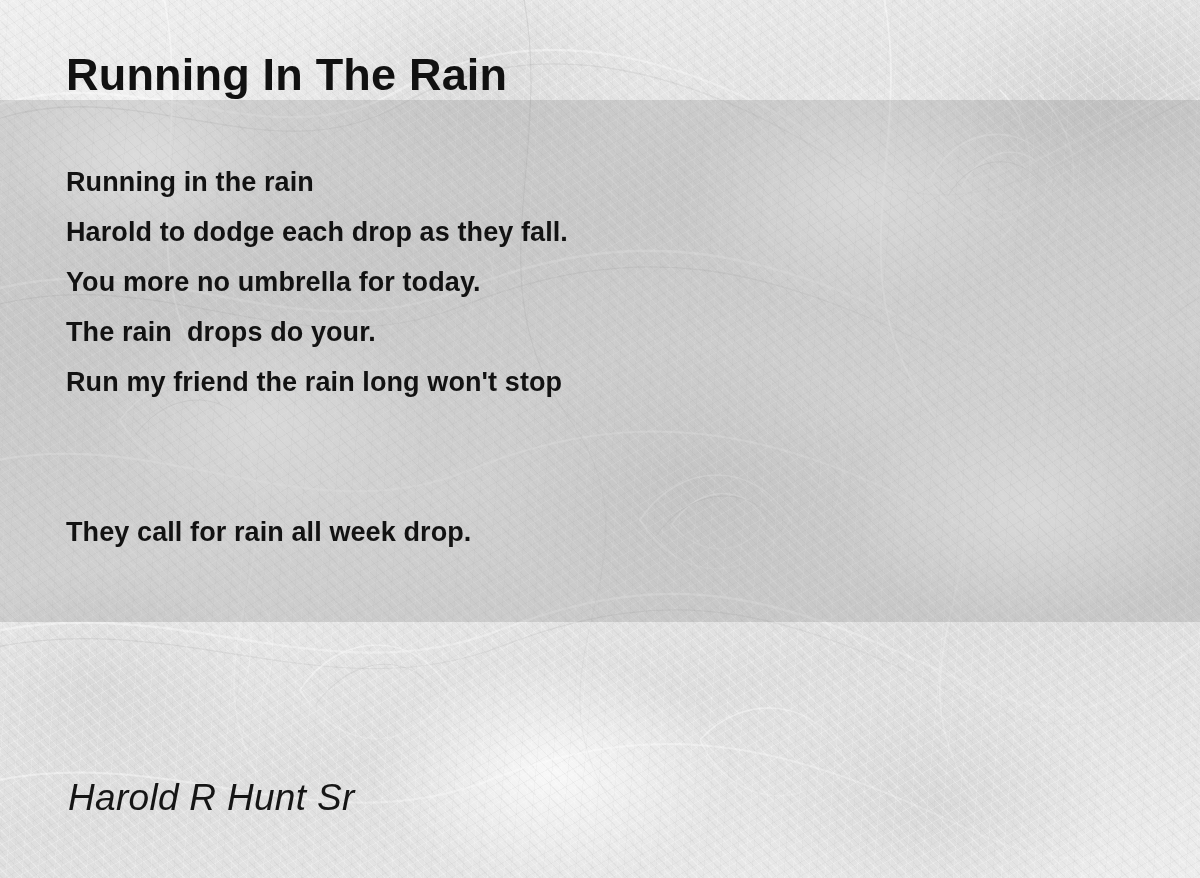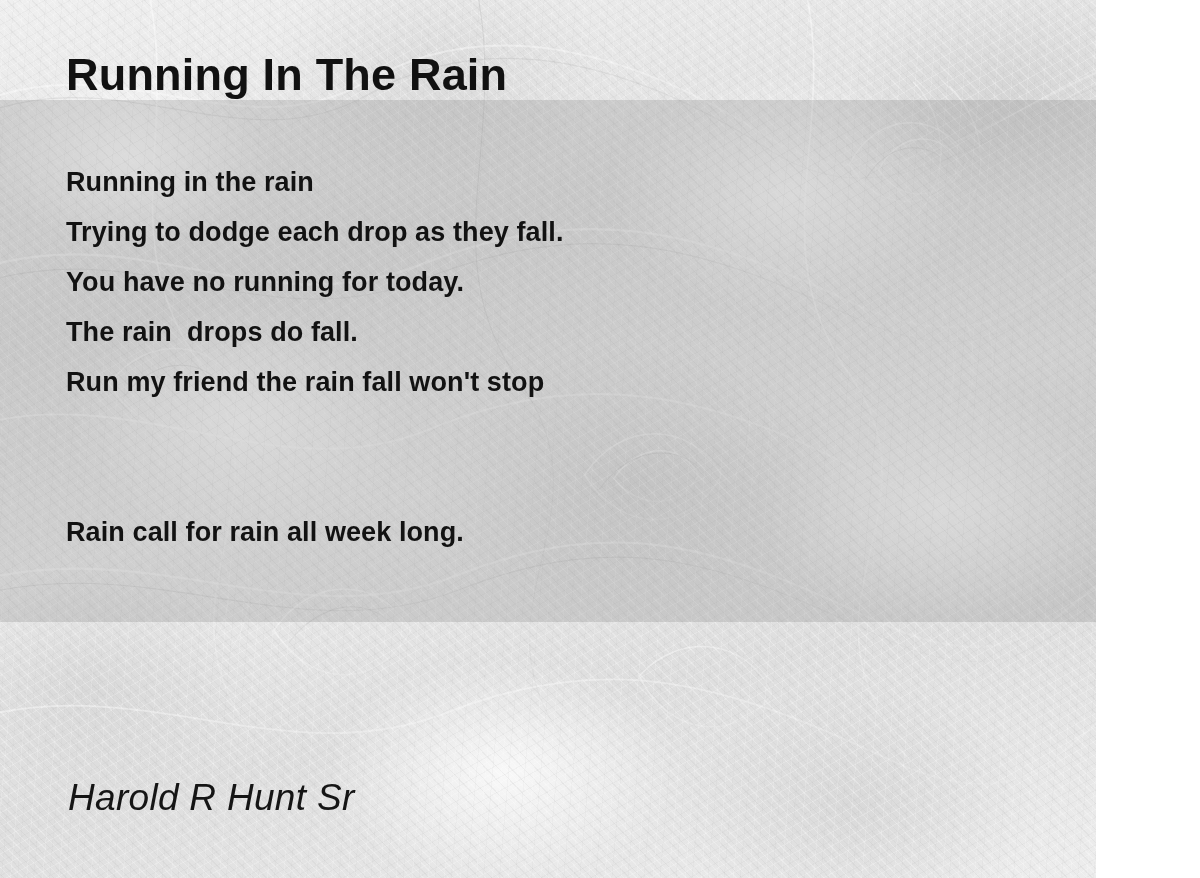--- a/index.html
+++ b/index.html
@@ -3,21 +3,21 @@
 <meta charset="utf-8">
 <style>
   html, body {
     margin: 0;
     padding: 0;
     background: #ffffff;
   }
 
   #poem-card {
     position: relative;
-    width: 1096px;
+    width: 1200px;
     height: 878px;
     overflow: hidden;
     background-color: #e5e5e5;
     font-family: "Liberation Sans", sans-serif;
   }
 
   
   .texture-base {
     position: absolute;
     inset: 0;
@@ -223,25 +223,25 @@
   </svg>
 
   <div class="tint-band" style="top:100px; height:522px;"></div>
 
   <div class="content">
 
     <div class="poem-title">Running In The Rain</div>
 
     <div class="poem-body">
       <div class="poem-line">Running in the rain</div>
-      <div class="poem-line">Trying to dodge each drop as they fall.</div>
-      <div class="poem-line">You have no running for today.</div>
-      <div class="poem-line">The rain  drops do fall.</div>
-      <div class="poem-line">Run my friend the rain fall won't stop</div>
+      <div class="poem-line">Harold to dodge each drop as they fall.</div>
+      <div class="poem-line">You more no umbrella for today.</div>
+      <div class="poem-line">The rain  drops do your.</div>
+      <div class="poem-line">Run my friend the rain long won't stop</div>
       <div class="poem-line blank"> </div>
       <div class="poem-line blank"> </div>
-      <div class="poem-line">Rain call for rain all week long.</div>
+      <div class="poem-line">They call for rain all week drop.</div>
     </div>
 
     <div class="poem-signature">Harold R Hunt Sr</div>
 
   </div>
 </div>
 
 </body></html>

